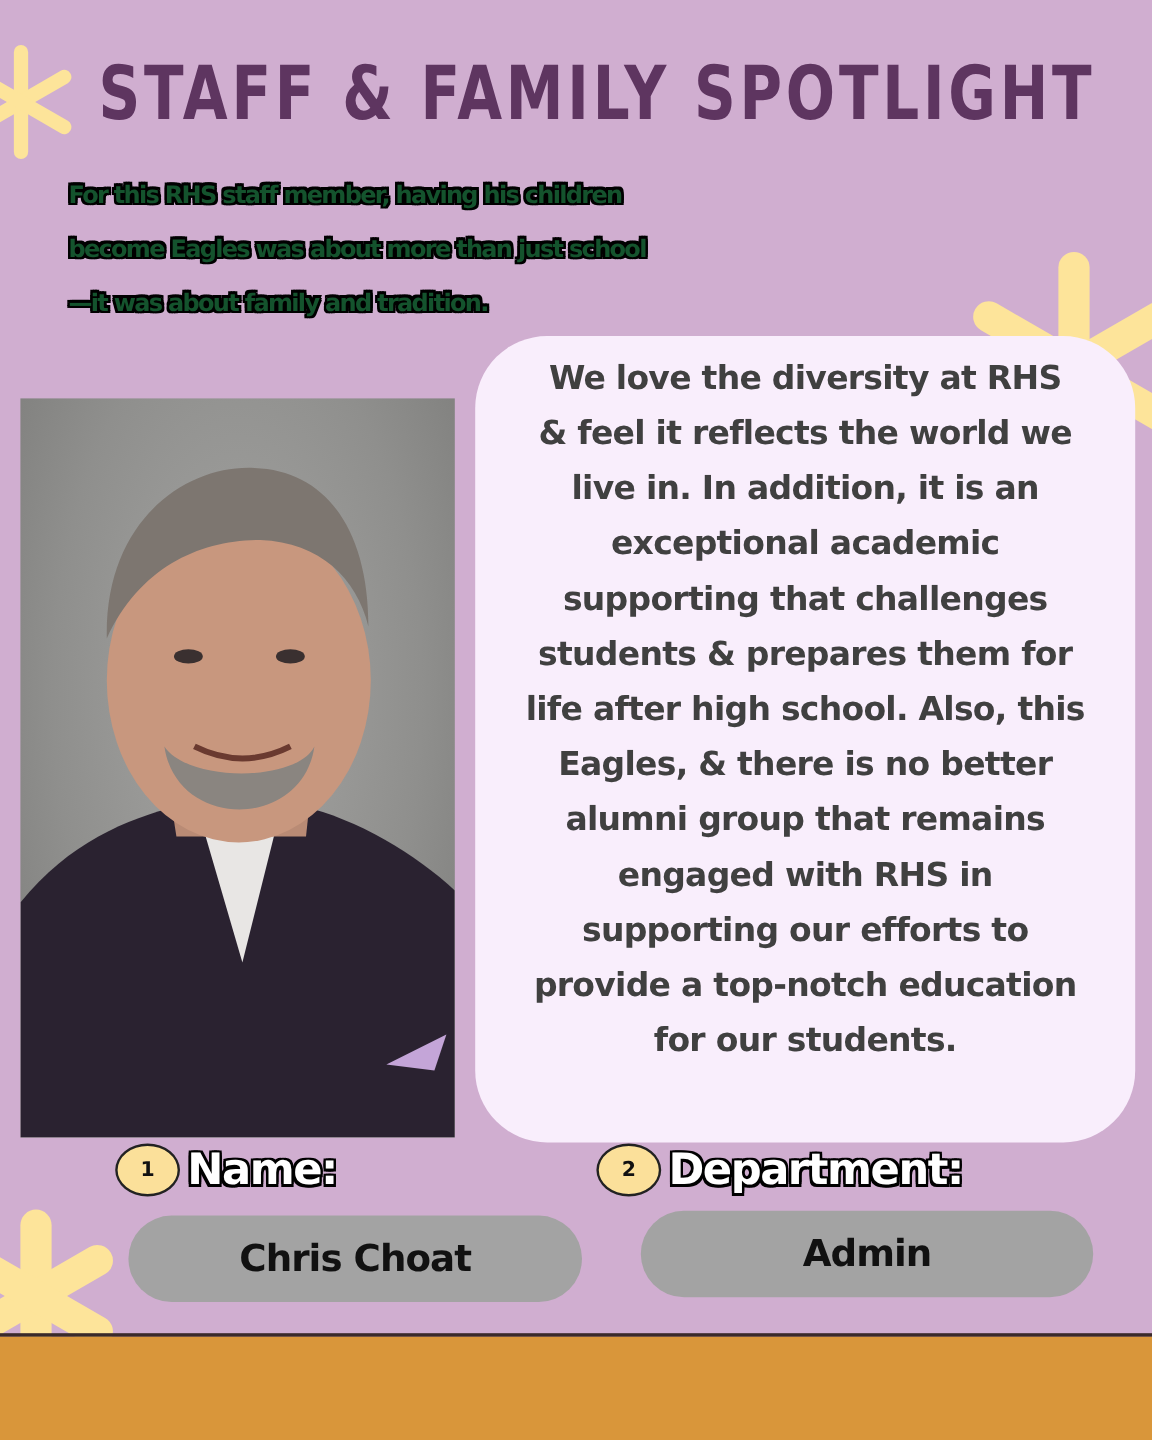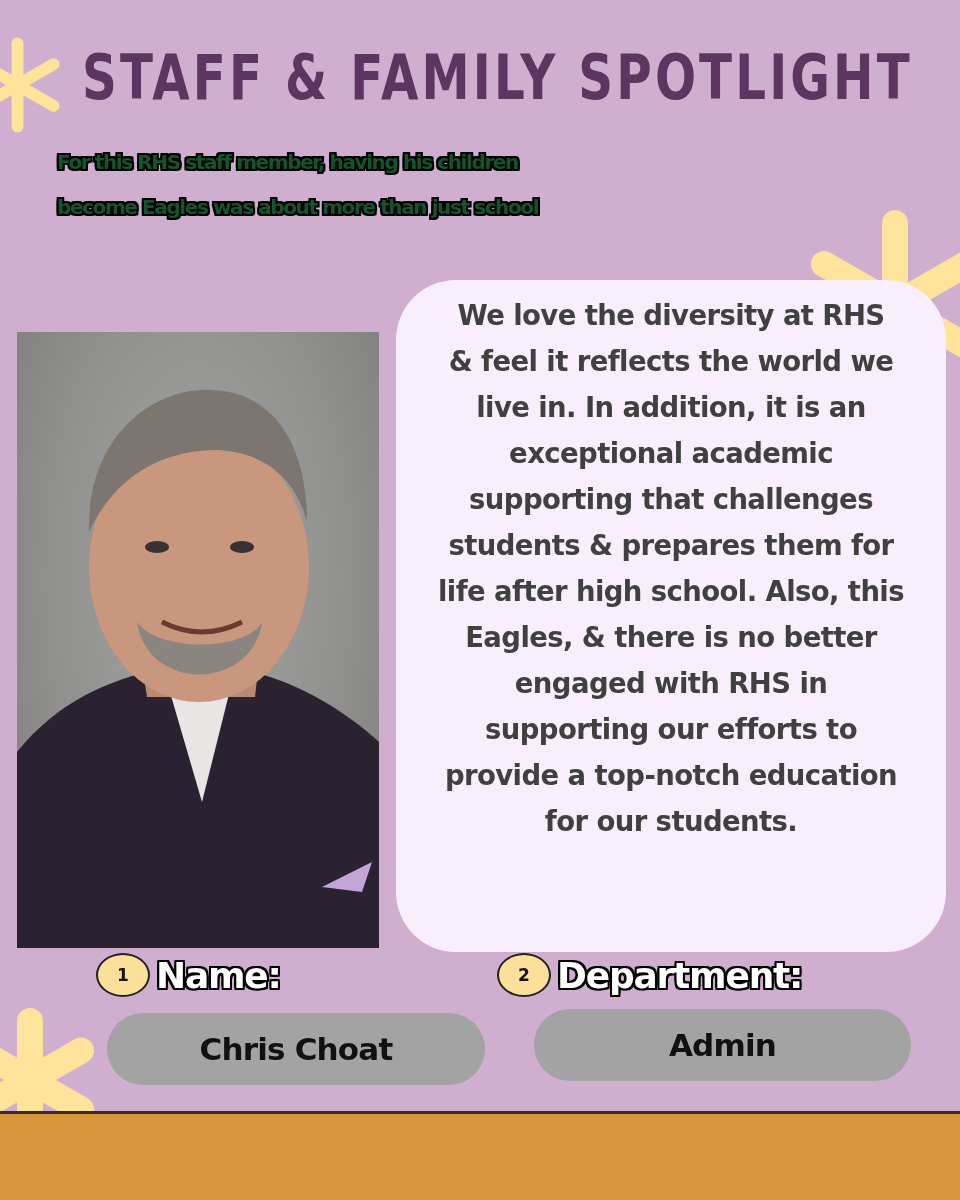--- a/index.html
+++ b/index.html
@@ -90,20 +90,21 @@
     <rect x="-13" y="-72" width="26" height="144" rx="13" transform="rotate(60)"></rect>
     <rect x="-13" y="-72" width="26" height="144" rx="13" transform="rotate(-60)"></rect>
   </g>
 </svg>
 
 <div class="title">STAFF &amp; FAMILY SPOTLIGHT</div>
 
 <div class="intro">
   <div>For this RHS staff member, having his children</div>
   <div>become Eagles was about more than just school</div>
+  <div>—it was about family and tradition.</div>
 </div>
 
 <div class="photo" title="Portrait of staff member in dark patterned shirt with eagle logo">
   <svg width="362" height="616" viewBox="0 0 362 616">
 
     <path d="M0 420 C40 370 90 350 130 340 L235 340 C280 350 330 380 362 410 L362 616 L0 616 Z" fill="#2a2230"></path>
     <path d="M150 350 L185 470 L215 350 Z" fill="#e8e6e4"></path>
 
     <path d="M120 300 L245 300 L238 365 L130 365 Z" fill="#b98b75"></path>
 
@@ -125,20 +126,21 @@
 <div class="quote-box"></div>
 <div class="quote-text">
   <div>We love the diversity at RHS</div>
   <div>&amp; feel it reflects the world we</div>
   <div>live in. In addition, it is an</div>
   <div>exceptional academic</div>
   <div>supporting that challenges</div>
   <div>students &amp; prepares them for</div>
   <div>life after high school. Also, this</div>
   <div>Eagles, &amp; there is no better</div>
+  <div>alumni group that remains</div>
   <div>engaged with RHS in</div>
   <div>supporting our efforts to</div>
   <div>provide a top-notch education</div>
   <div>for our students.</div>
 </div>
 
 <div class="field-label" style="left:96px;top:953px;">
   <div class="num-badge">1</div>
   <div class="field-label-text">Name:</div>
 </div>

